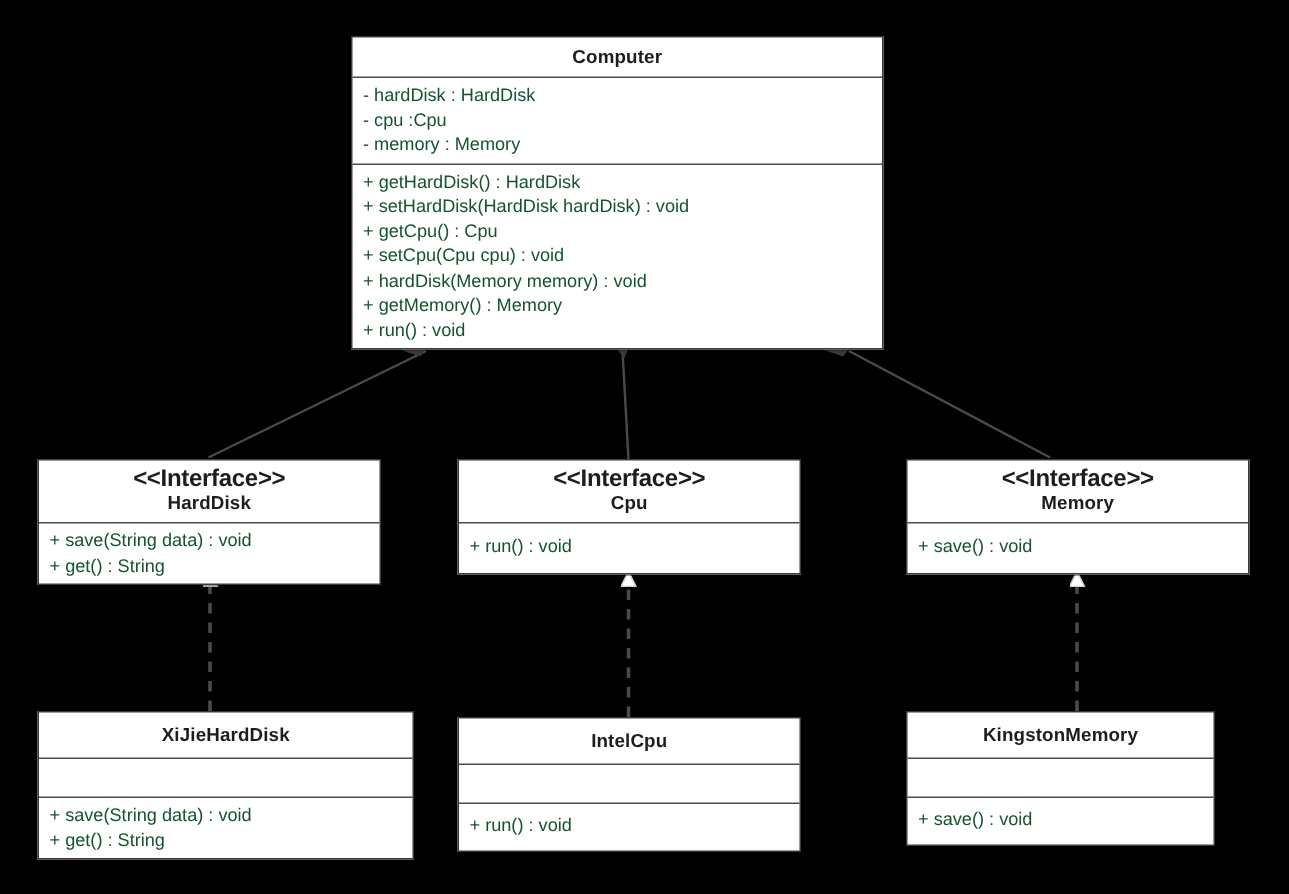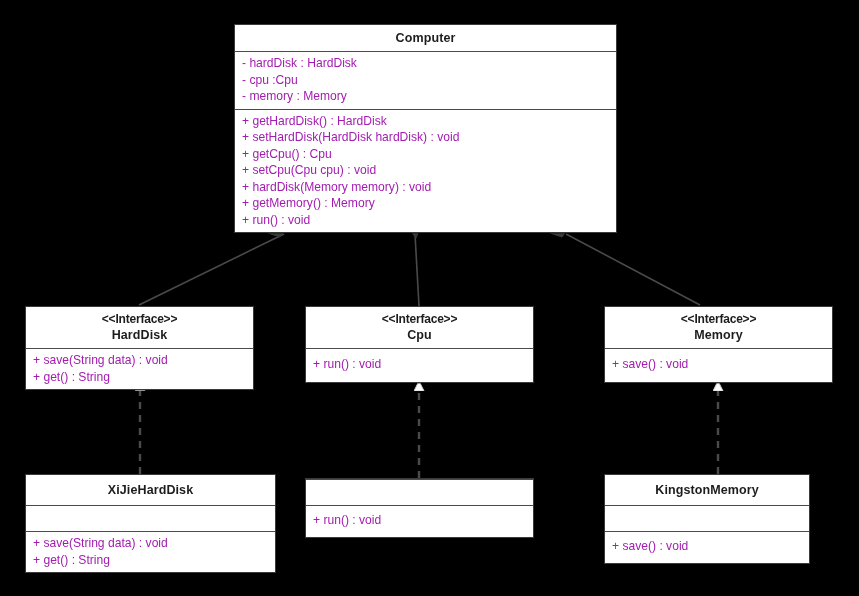--- a/index.html
+++ b/index.html
@@ -35,29 +35,29 @@
     padding: 5px 6px 5px 6px;
   }
   .cls-name {
     font-weight: bold;
     font-size: 12.5px;
     color: #1d1d1d;
     line-height: 16px;
     letter-spacing: 0.1px;
   }
   .stereotype {
-    font-size: 12px;
+    font-size: 16px;
     color: #1d1d1d;
     line-height: 15px;
     font-weight: bold;
     letter-spacing: -0.2px;
   }
   .member {
     font-size: 12.1px;
-    color: #a21caf;
+    color: #14532d;
     line-height: 16.5px;
     white-space: pre;
   }
   .empty-compartment {
     height: 26px;
   }
   
   .edge-layer {
     position: absolute;
     left: 0;
@@ -100,21 +100,21 @@
 
     <g>
       <line x1="419" y1="478" x2="419" y2="382" stroke="#4a4a4a" stroke-width="2.4" stroke-dasharray="7,6" marker-end="url(#hollow-tri)"></line>
     </g>
 
     <g>
       <line x1="718" y1="474" x2="718" y2="382" stroke="#4a4a4a" stroke-width="2.4" stroke-dasharray="7,6" marker-end="url(#hollow-tri)"></line>
     </g>
   </svg>
 
-  <div class="uml-box" style="left:234px; top:24px; width:383px;">
+  <div class="uml-box" style="left:234px; top:24px; width:355px;">
     <div class="compartment title-compartment">
       <div class="cls-name">Computer</div>
     </div>
     <div class="compartment divided">
       <div class="member">- hardDisk : HardDisk</div>
       <div class="member">- cpu :Cpu</div>
       <div class="member">- memory : Memory</div>
     </div>
     <div class="compartment divided">
       <div class="member">+ getHardDisk() : HardDisk</div>
@@ -163,20 +163,23 @@
       <div class="cls-name">XiJieHardDisk</div>
     </div>
     <div class="compartment divided empty-compartment"></div>
     <div class="compartment divided">
       <div class="member">+ save(String data) : void</div>
       <div class="member">+ get() : String</div>
     </div>
   </div>
 
   <div class="uml-box" style="left:305px; top:478px; width:229px;">
+    <div class="compartment title-compartment" style="padding-top:7px; padding-bottom:7px;">
+      <div class="cls-name">IntelCpu</div>
+    </div>
     <div class="compartment divided empty-compartment"></div>
     <div class="compartment divided" style="padding-top:6px; padding-bottom:8px;">
       <div class="member">+ run() : void</div>
     </div>
   </div>
 
   <div class="uml-box" style="left:604px; top:474px; width:206px;">
     <div class="compartment title-compartment" style="padding-top:7px; padding-bottom:7px;">
       <div class="cls-name">KingstonMemory</div>
     </div>

